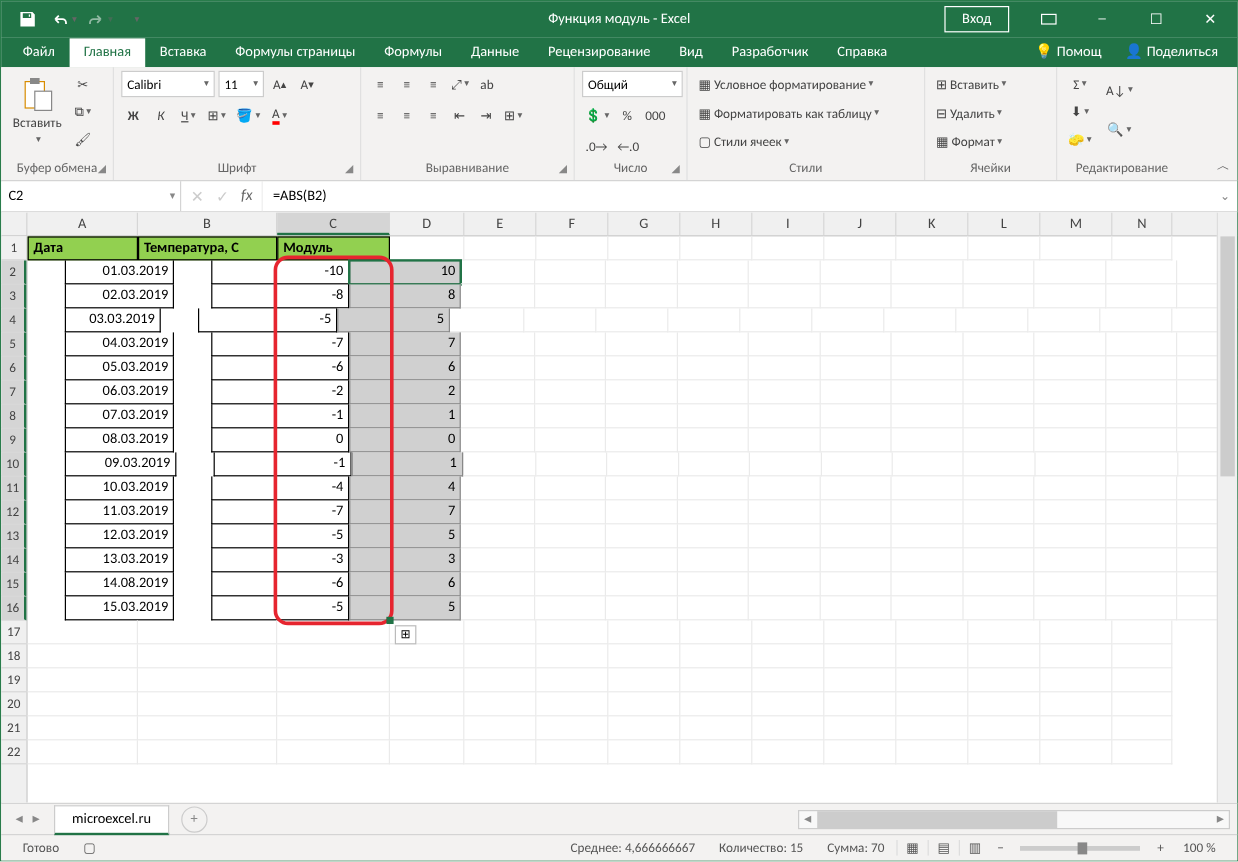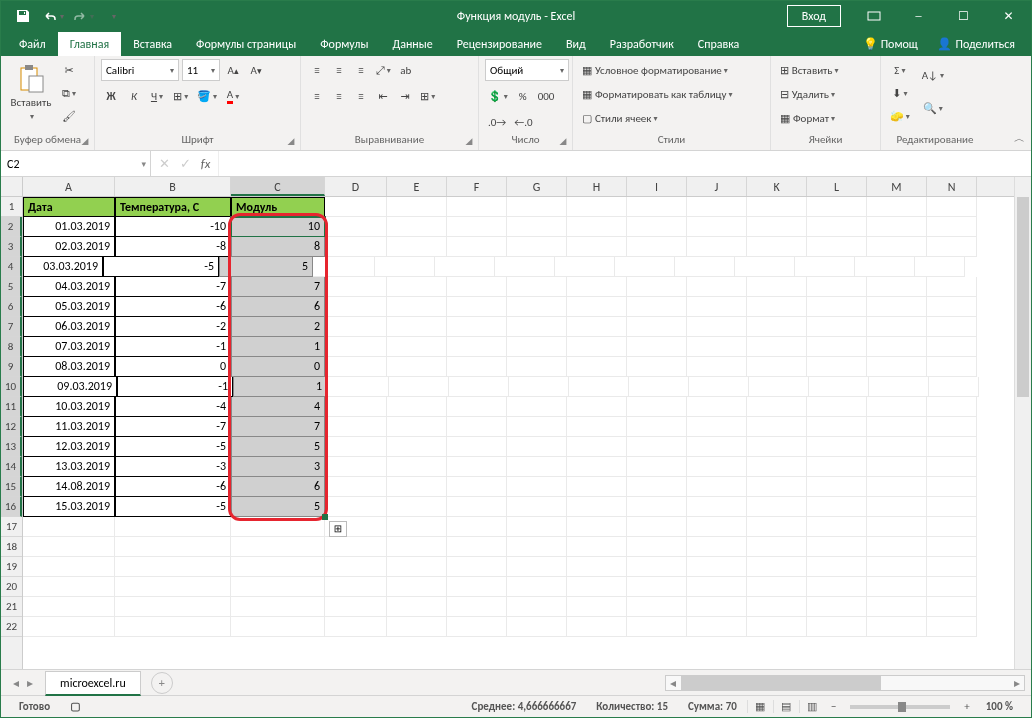--- a/index.html
+++ b/index.html
@@ -50,38 +50,38 @@
 .col-headers { position: absolute; left: 22px; top: 0; right: 0; height: 20px; display: flex; border-bottom: 1px solid #ccc; background: #f0f0f0;}
 .col-h { border-right: 1px solid #d6d6d6; text-align: center; font-size: 12px; color: #444; line-height: 20px; }
 .col-h.sel { background: #d5d5d5; border-bottom: 2px solid #217346; }
 .row-headers { position: absolute; left: 0; top: 20px; bottom: 0; width: 22px; background: #f0f0f0; border-right: 1px solid #ccc;}
 .row-h { height: 20px; border-bottom: 1px solid #d6d6d6; text-align: center; font-size: 11px; color: #444; line-height: 20px; }
 .row-h.sel { background: #d5d5d5; border-right: 2px solid #217346; }
 .cells { position: absolute; left: 22px; top: 20px; right: 0; bottom: 0; }
 .cell-row { height: 20px; display: flex; }
 .cell { border-right: 1px solid #eaeaea; border-bottom: 1px solid #eaeaea; font-size: 12px; padding: 0 4px; line-height: 19px; overflow: hidden; white-space: nowrap; }
 .cell.hdr { background: #92d050; font-weight: bold; border: 1px solid #000; }
-.cell.bordered { border: 1px solid #000; border-top: none; text-align: right; }
+.cell.bordered { border: 1px solid #000; border-top: none; text-align: right; margin-left: 31px; }
 .cell.selected { background: #d0d0d0; border: 1px solid #888; border-top:none; text-align:right;}
 .active-cell { outline: 2px solid #217346; outline-offset: -1px; }
 
 .highlight-box { position: absolute; border: 3px solid #e6252f; border-radius: 12px; pointer-events: none; }
 
 
 .sheet-tabs { height: 26px; border-top: 1px solid #d4d4d4; display: flex; align-items: center; background: #f3f2f1; font-size: 12px; position: relative;}
 .sheet-nav { display: flex; gap: 8px; padding: 0 12px; color: #888; }
 .sheet-tab { padding: 4px 14px; background: #fff; border: 1px solid #ccc; border-bottom: 2px solid #217346; margin-bottom:-1px;}
 .sheet-add { width: 22px; height: 22px; border: 1px solid #ccc; border-radius: 11px; text-align: center; margin-left: 10px; color: #888; line-height:20px;}
 .hscroll { flex:1; display:flex; align-items:center; justify-content:flex-end; padding-right:6px;}
 .hscroll-track { width:360px; height:16px; border:1px solid #ccc; display:flex; align-items:center; background:#f8f8f8;}
 .hscroll-thumb { width:200px; height:14px; background:#ccc; margin-left:1px;}
 
 .statusbar { height: 22px; background: #f3f2f1; border-top: 1px solid #d4d4d4; display: flex; align-items: center; font-size: 11px; padding: 0 8px; color: #555;}
 .statusbar .spacer { flex: 1; }
-.status-seg { padding: 0 10px; font-weight: bold; }
+.status-seg { padding: 0 10px; }
 .view-btns { display: flex; }
 .view-btn { width: 26px; text-align: center; border-left: 1px solid #ddd; }
 .zoom-slider { width: 100px; height: 4px; background: #ccc; margin: 0 8px; position: relative; }
 .zoom-thumb { position: absolute; left: 48px; top: -3px; width: 8px; height: 10px; background: #888; }
 
 svg.icon { width: 16px; height: 16px; }
 .col-stack { display:flex; flex-direction:column; gap:1px;}
 .fill-handle { position:absolute; width:6px; height:6px; background:#217346; }
 .autofill-btn { position:absolute; width:18px; height:16px; border:1px solid #bbb; background:#fff; font-size:10px; text-align:center;}
 .vscroll { position:absolute; right:0; top:0; bottom:0; width:17px; background:#f0f0f0; border-left:1px solid #ddd;}
@@ -304,20 +304,24 @@
 
   <div class="formula-row">
     <div class="name-box">
       <span>C2</span>
       <span class="dd">▾</span>
     </div>
     <div class="fx-btns">
       <span style="color:#ccc">✕</span>
       <span style="color:#ccc">✓</span>
       <span style="color:#666"><i>fx</i></span>
+    </div>
+    <div class="formula-input">
+      <span>=ABS(B2)</span>
+      <span class="formula-expand">⌄</span>
     </div>
   </div>
 
   <div class="grid-area">
     <div class="corner"></div>
     <div class="col-headers" id="col-headers">
         <div class="col-h" style="width: 92px;">A</div>
         <div class="col-h" style="width: 116px;">B</div>
         <div class="col-h sel" style="width: 94px;">C</div>
         <div class="col-h" style="width: 62px;">D</div>

